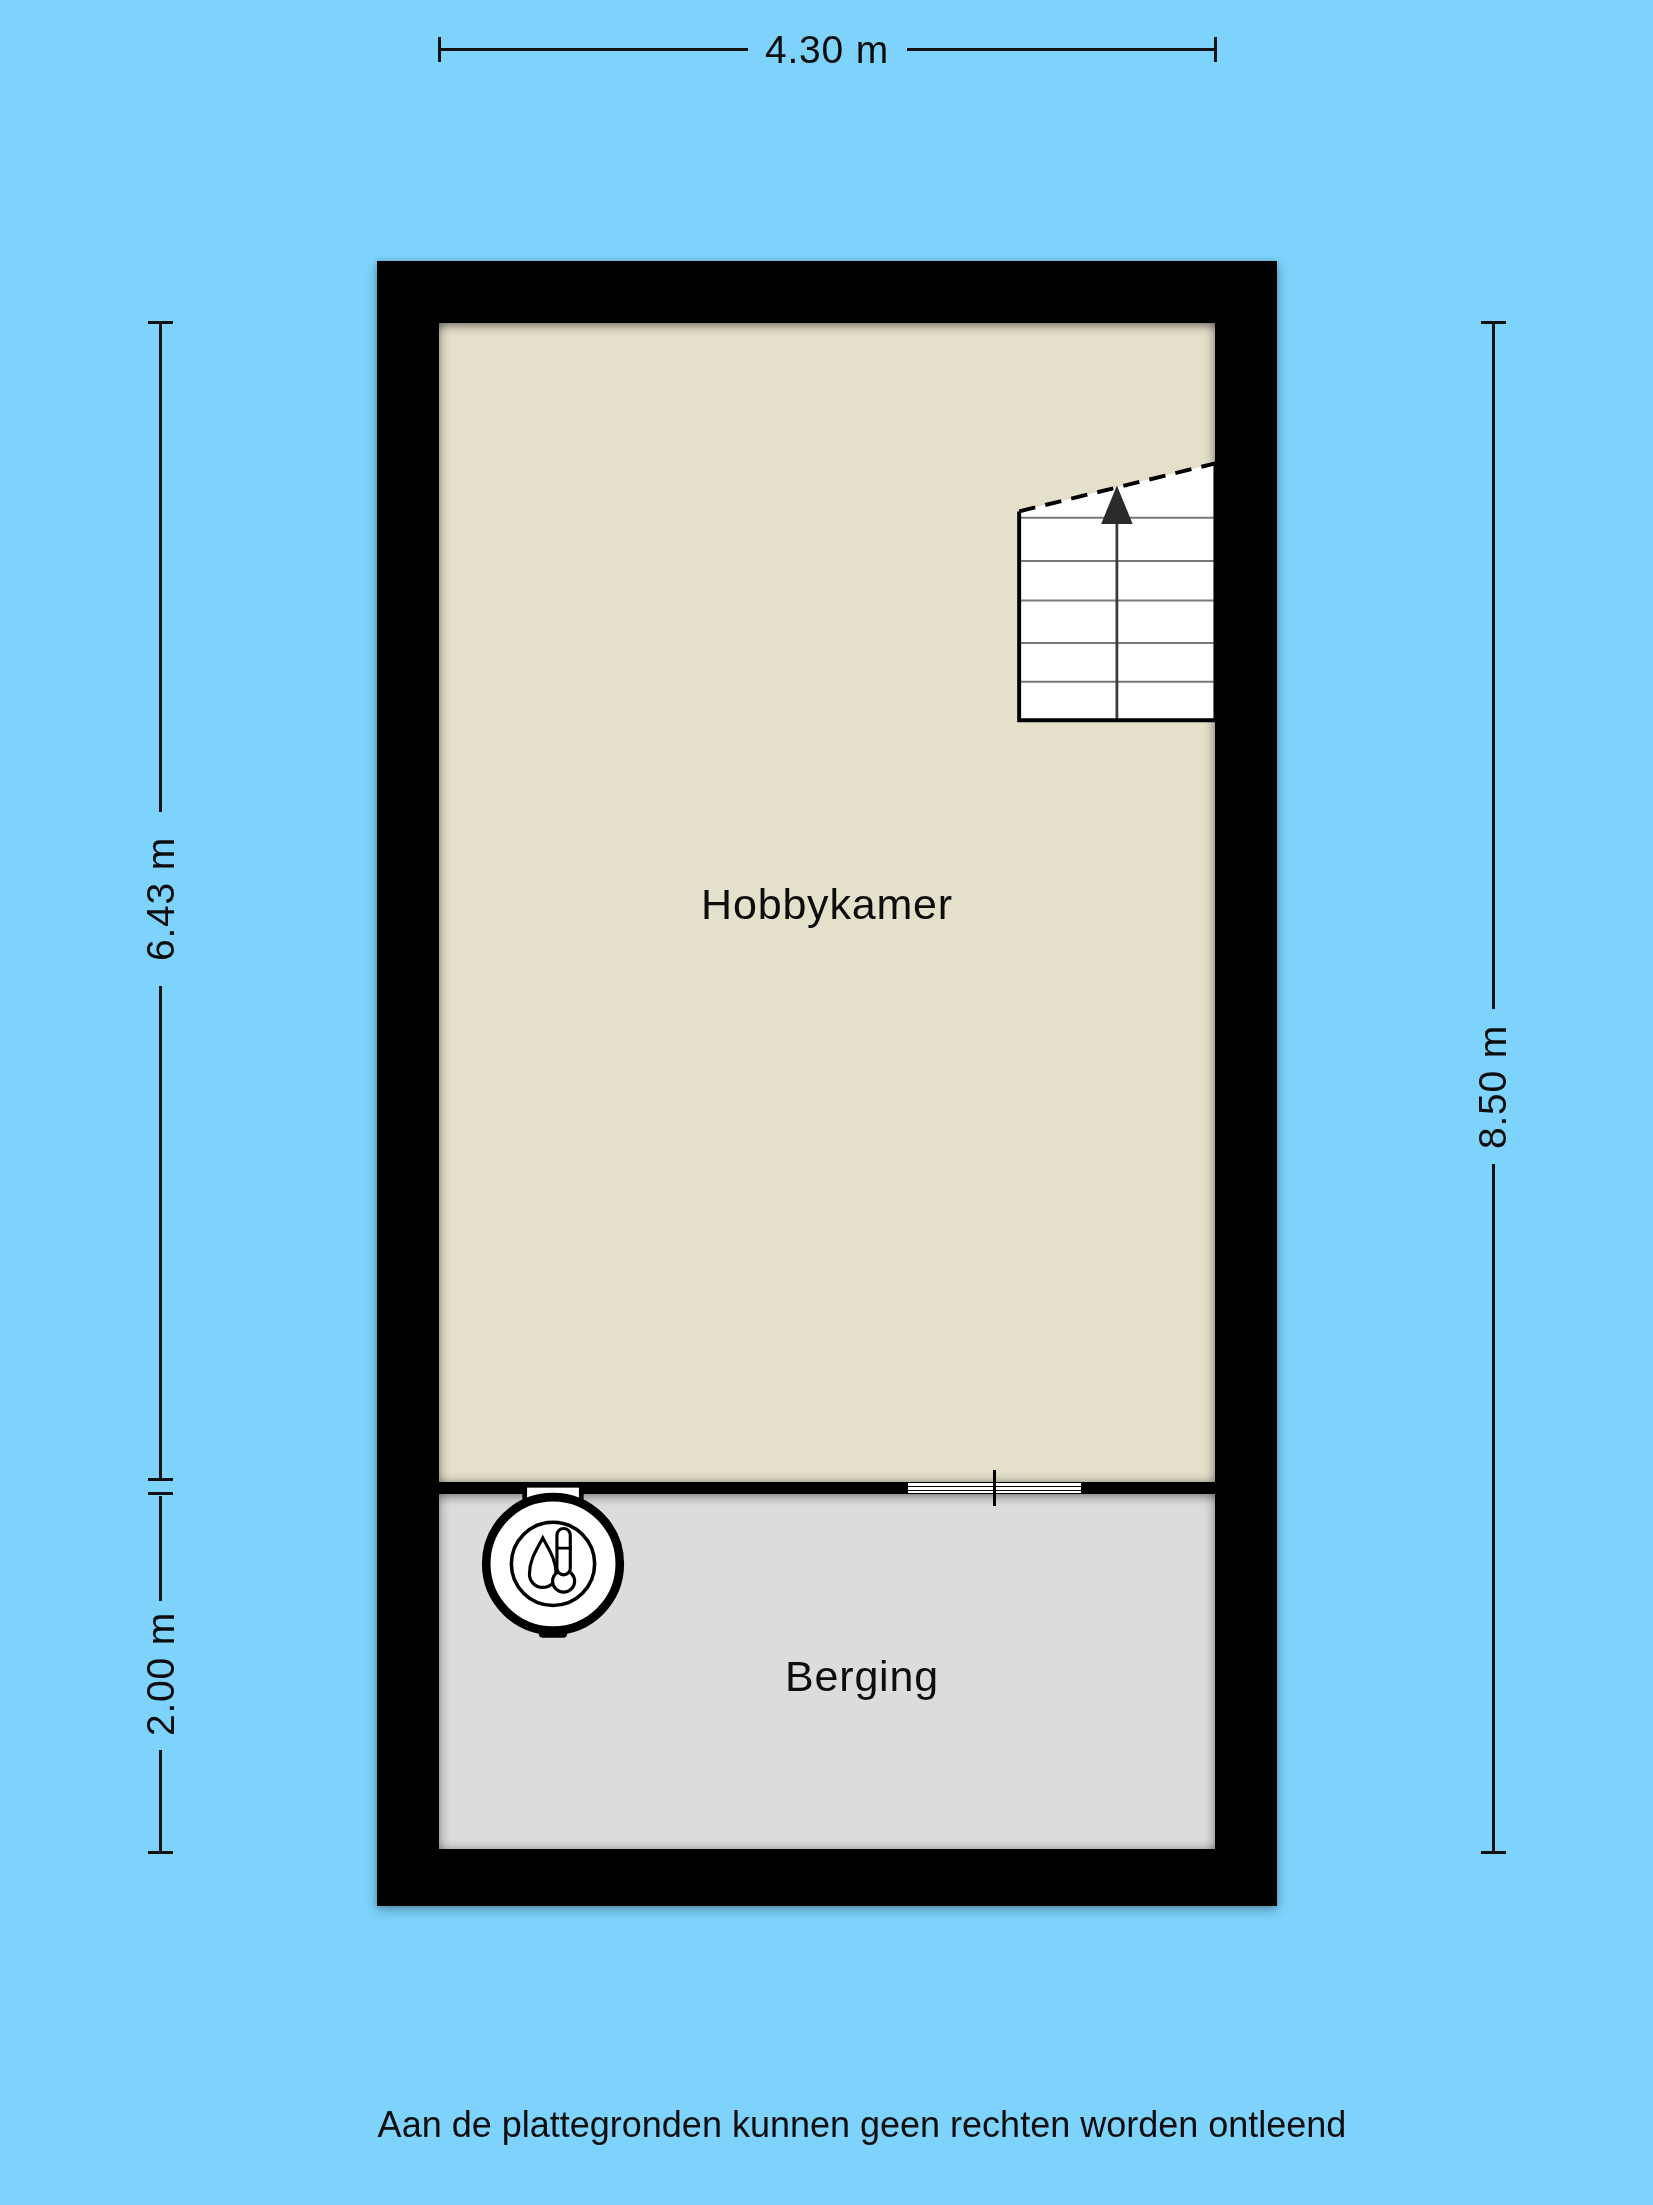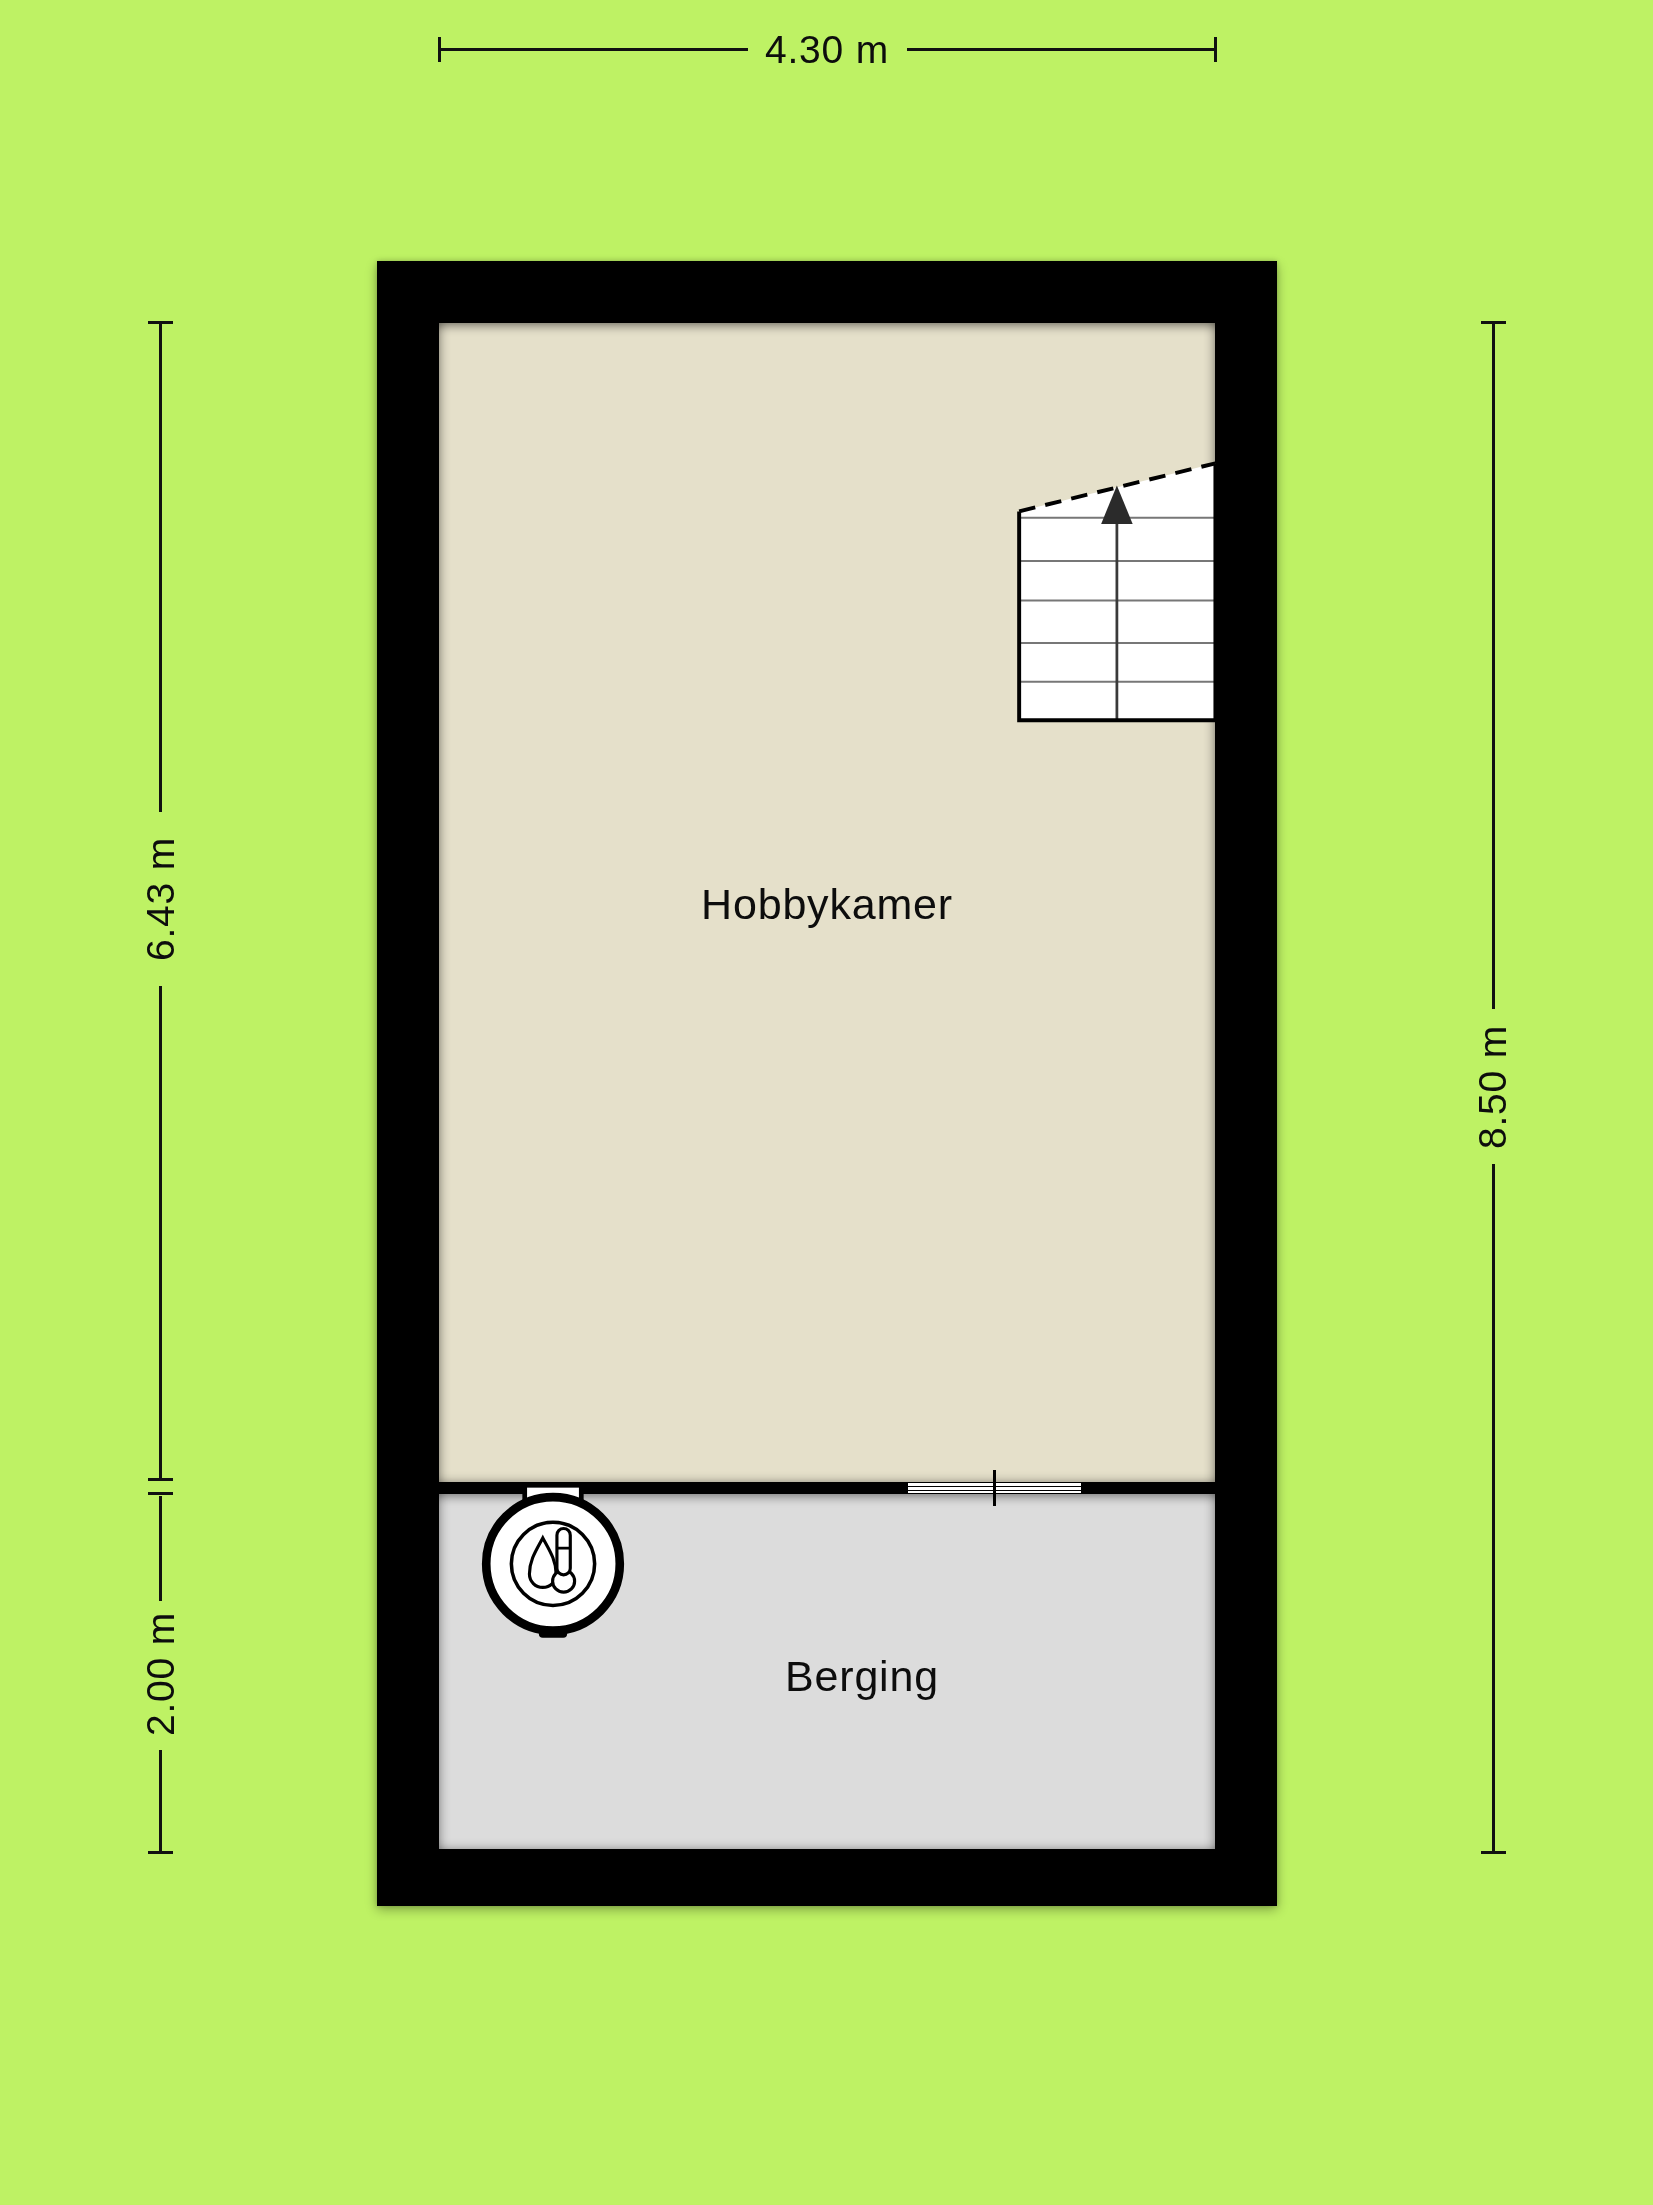--- a/index.html
+++ b/index.html
@@ -1,21 +1,21 @@
 <!DOCTYPE html>
 <html style="font-size:12.6px"><head>
 <meta charset="utf-8">
 <style>
   * { margin: 0; padding: 0; box-sizing: border-box; }
   html, body { background: #ffffff; }
   #canvas {
     position: relative;
     width: 1654px;
     height: 2205px;
-    background: #bef264;
+    background: #7dd3fc;
     font-family: "Liberation Sans", sans-serif;
     color: #111;
     overflow: hidden;
   }
   .abs { position: absolute; }
 
   
   .dim-seg-h { position: absolute; height: 3.2px; background: #111; }
   .dim-seg-v { position: absolute; width: 3.2px; background: #111; }
   .dim-tick-v { position: absolute; width: 3.2px; height: 25px; background: #111; }
@@ -169,15 +169,16 @@
     <circle cx="702" cy="1986" r="53" fill="#ffffff" stroke="#000" stroke-width="4.5"></circle>
     <path d="M 689,1953 C 697,1968 706,1981 706,1999 A 17,17 0 1 1 672,1999 C 672,1981 681,1968 689,1953 Z" fill="#ffffff" stroke="#000" stroke-width="4"></path>
     <circle cx="715.5" cy="2008" r="14" fill="#ffffff" stroke="#000" stroke-width="4"></circle>
     <rect x="707" y="1941" width="17" height="59" rx="8.5" fill="#ffffff" stroke="#000" stroke-width="4"></rect>
     <line x1="707" y1="1966" x2="724" y2="1966" stroke="#000" stroke-width="3.5"></line>
   </svg>
 
   <div class="room-label" style="left:827px; top:904px;">Hobbykamer</div>
   <div class="room-label" style="left:862px; top:1676px;">Berging</div>
 
+  <div class="footer-line" style="left:862px; top:2104px;">Aan de plattegronden kunnen geen rechten worden ontleend</div>
 
 </div>
 
 
 </body></html>

